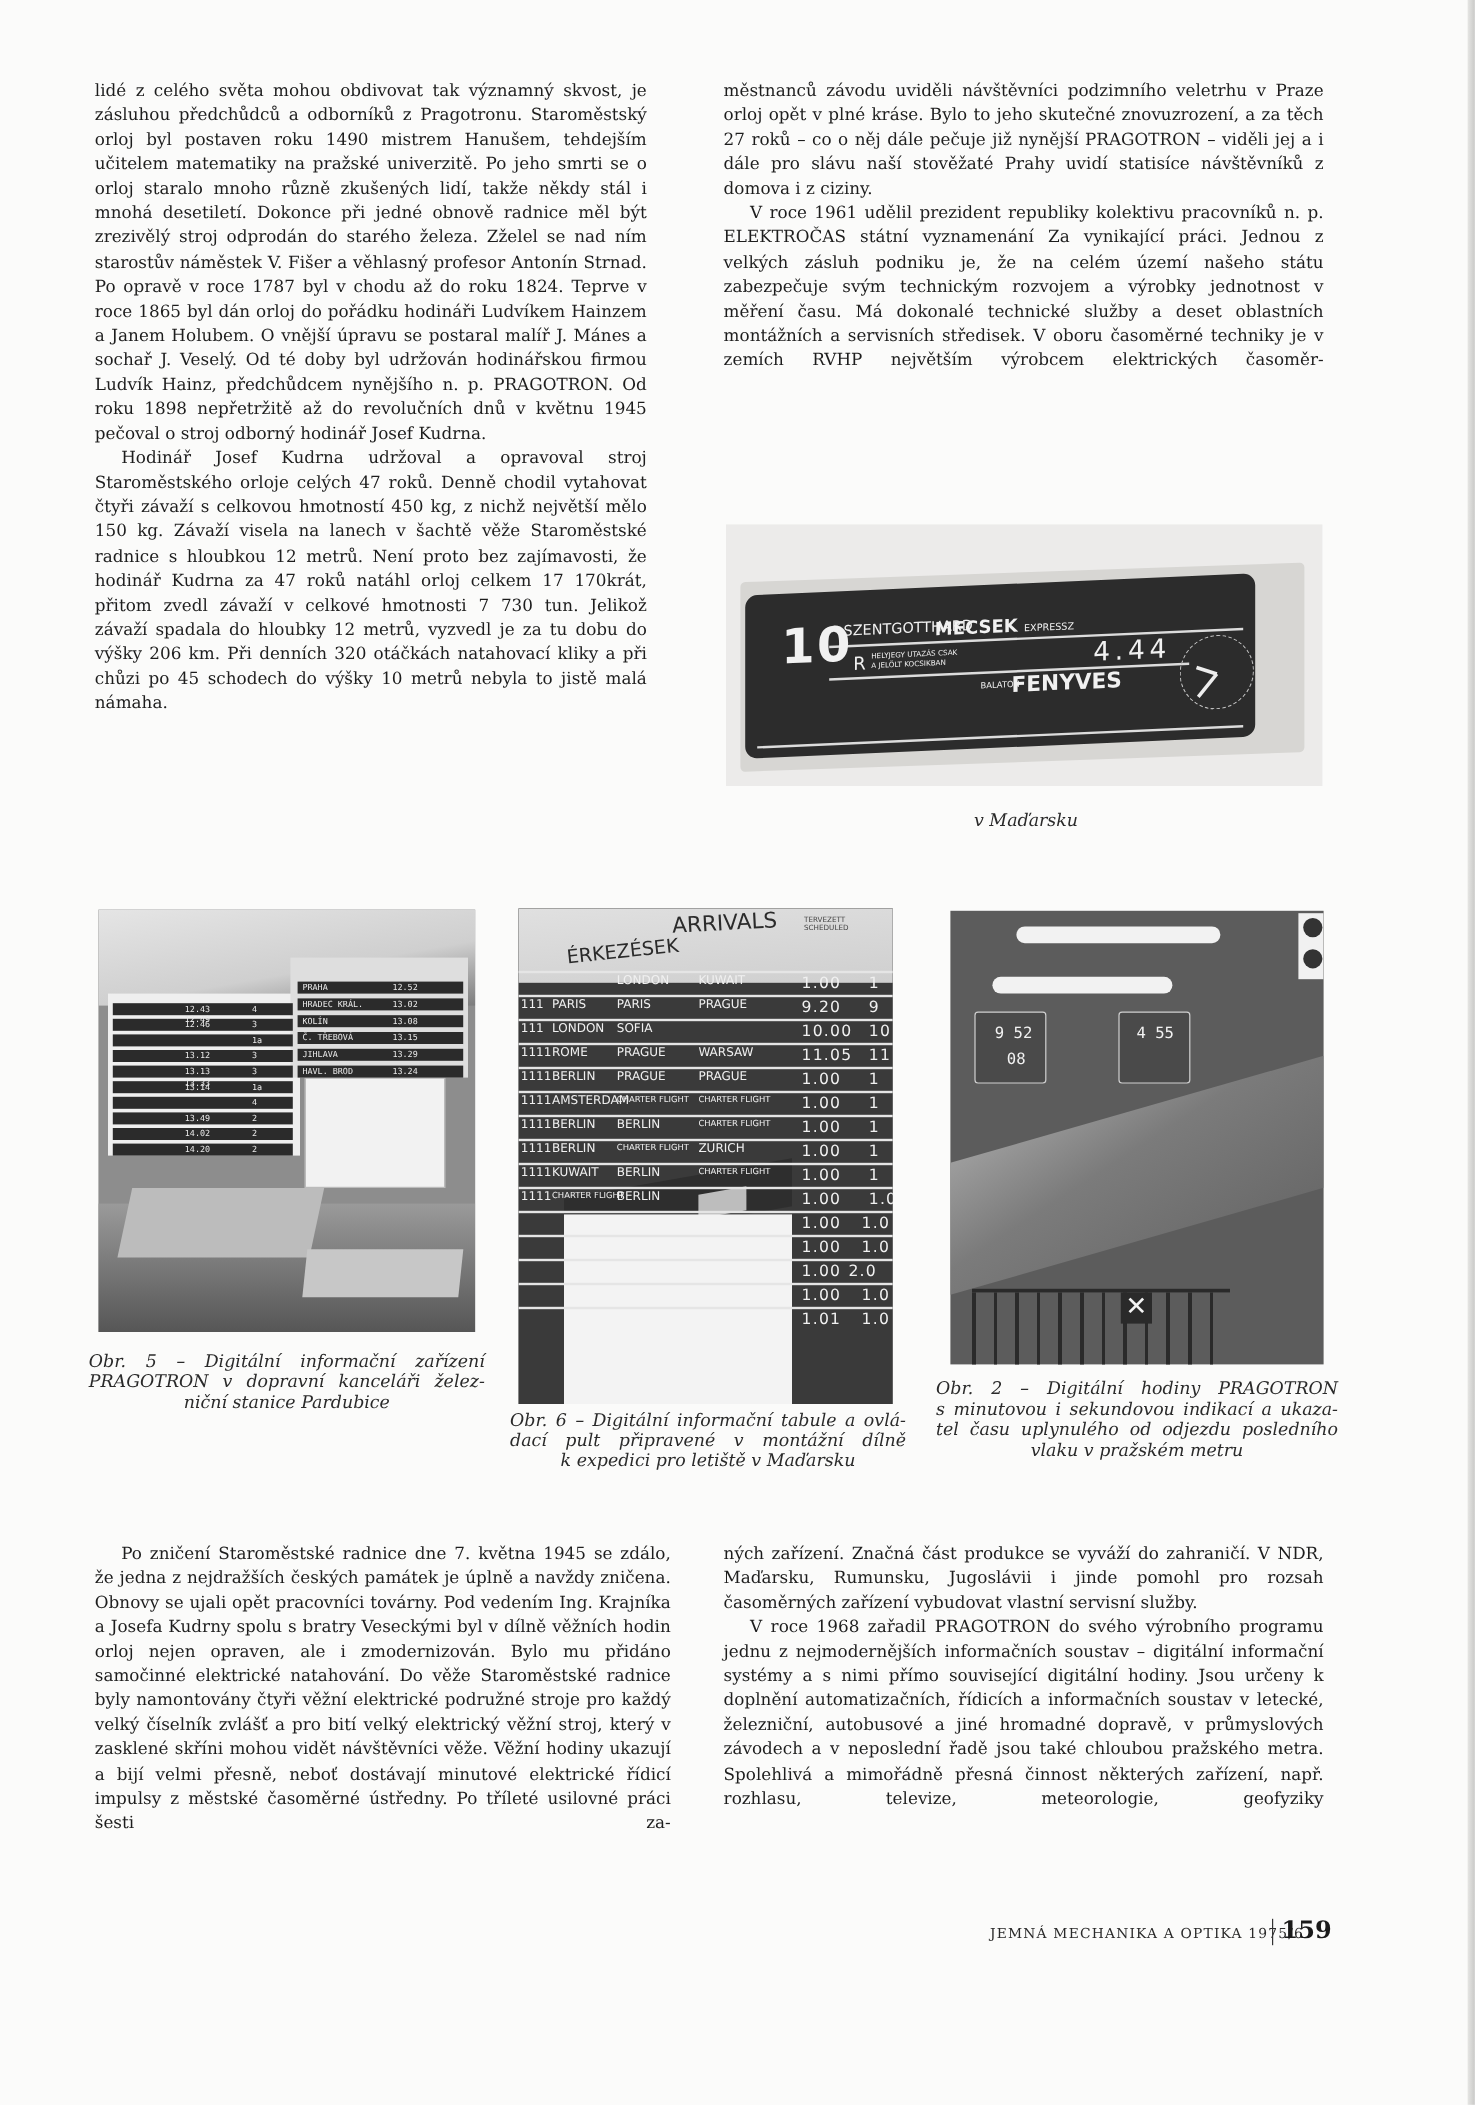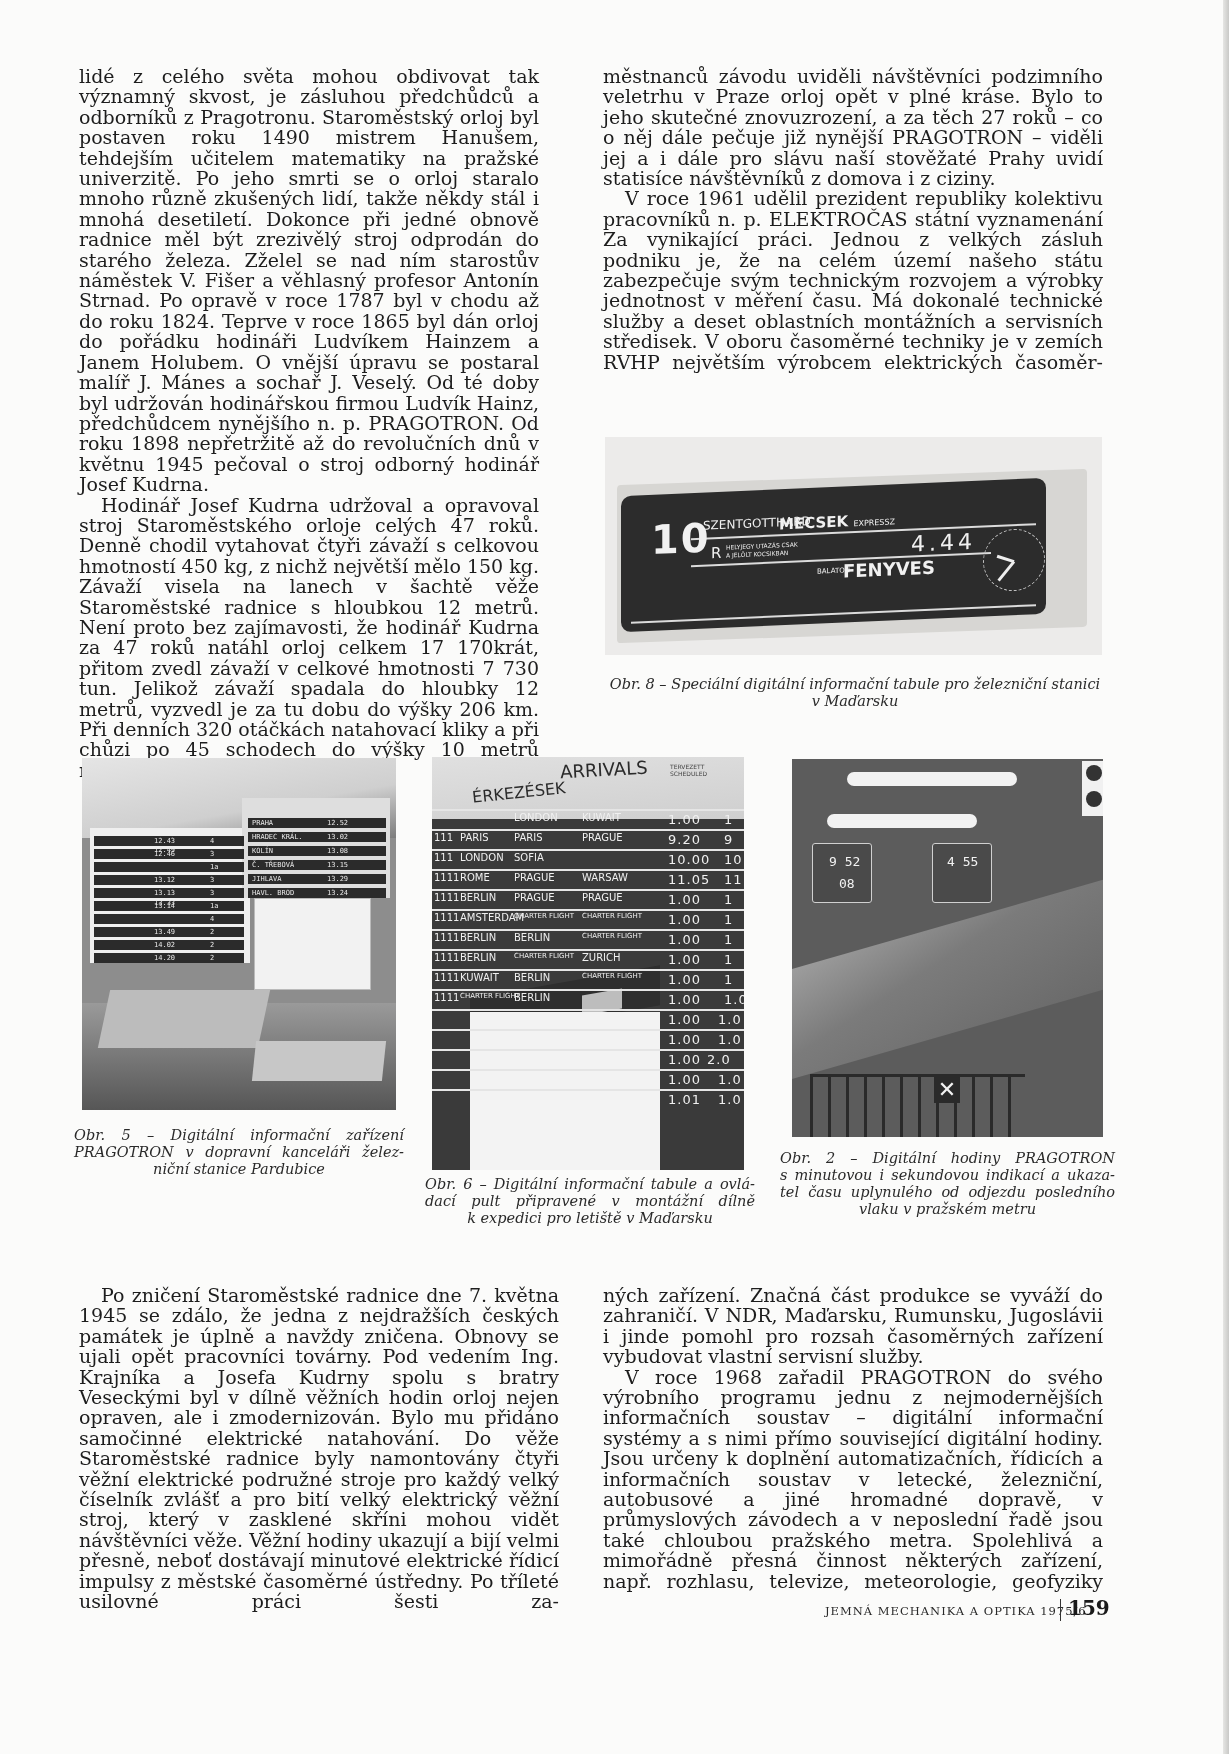--- a/index.html
+++ b/index.html
@@ -2,21 +2,21 @@
 <html><head>
 <meta charset="utf-8">
 <style>
   html, body { margin: 0; padding: 0; }
   body {
     width: 1229px; height: 1754px; position: relative; overflow: hidden;
     background: #fbfbfa; color: #1d1d1d;
     font-family: "DejaVu Serif", "Liberation Serif", serif;
   }
   .page-edge { position: absolute; right: 0; top: 0; width: 6px; height: 1754px; background: linear-gradient(to right, #e6e6e4, #c9c9c7); }
-  .col { position: absolute; font-size: 19px; line-height: 20.4px; text-align: justify; hyphens: none; }
+  .col { position: absolute; font-size: 14px; line-height: 20.4px; text-align: justify; hyphens: none; }
   .col p { margin: 0; }
   .col p.indent { text-indent: 22px; }
   .col p.last-line { text-align-last: left; }
   .col-tl { left: 79px; top: 66px; width: 460px; }
   .col-tr { left: 603px; top: 66px; width: 500px; }
   .col-bl { left: 79px; top: 1285px; width: 500px; }
   .col-br { left: 603px; top: 1285px; width: 500px; }
   .jl { text-align-last: justify; }
   .photo { position: absolute; background: #6b6b6b; overflow: hidden; }
   .caption { position: absolute; font-style: italic; font-size: 14.5px; line-height: 17px; text-align: center; color: #2a2a2a; }
@@ -104,21 +104,20 @@
     <span class="t time">4.44</span>
     <span class="t dest-pre">BALATON</span>
     <span class="t dest">FENYVES</span>
     <div class="clock">
       <div class="hand" style="width:24px; transform: rotate(130deg);"></div>
       <div class="hand" style="width:18px; transform: rotate(200deg);"></div>
     </div>
   </div>
 </div>
 <div class="caption" style="left:585px; top:676px; width:540px;">
-  <div>Obr. 8 – Speciální digitální informační tabule pro železniční stanici</div>
   <div>v Maďarsku</div>
 </div>
 
 <div class="photo p5">
   <div class="ceiling"></div>
   <div class="board" style="left:8px; top:70px; width:160px; height:135px;"></div>
   <div class="board" style="left:160px; top:40px; width:148px; height:100px; background:#dedede;"></div>
   <div id="p5rows"></div>
   <div class="sheet"></div>
   <div class="desk"></div>

